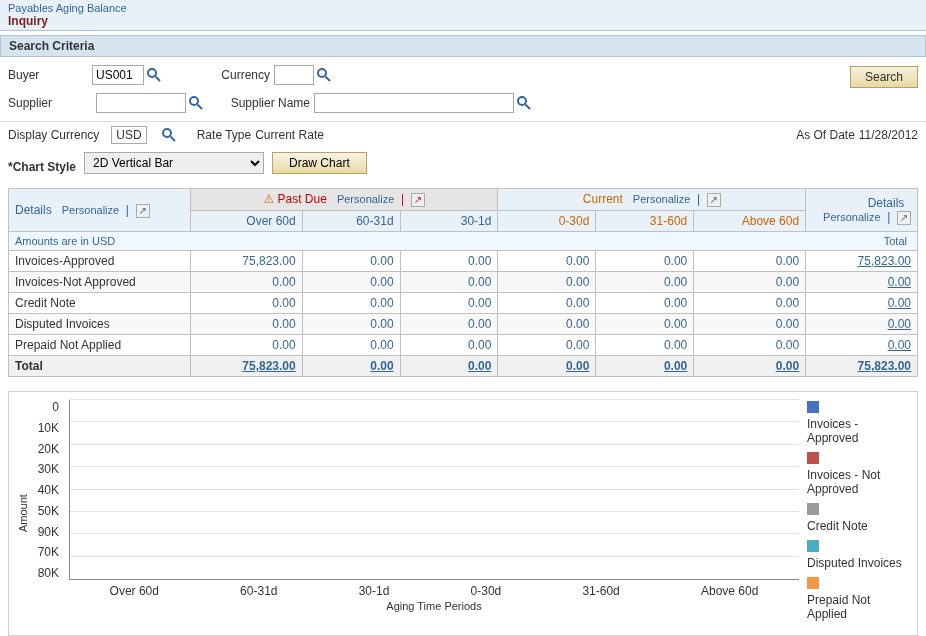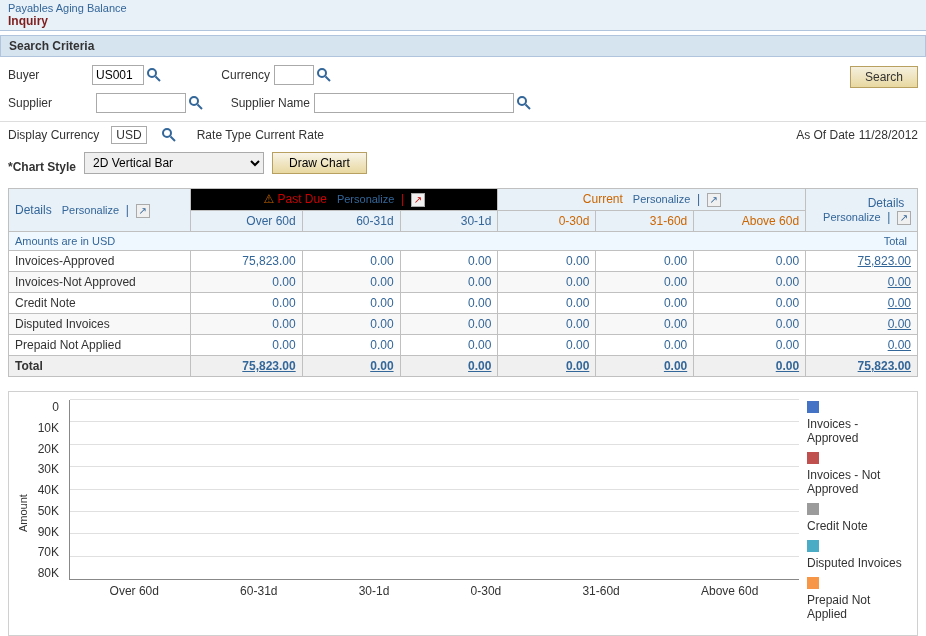--- a/index.html
+++ b/index.html
@@ -159,21 +159,21 @@
   <table class="data-table">
     <thead>
       <tr>
         <th rowspan="2" style="text-align:left; width:130px;">
           <span style="color:#336699;">Details</span>
           &nbsp;
           <a class="personalize-link">Personalize</a>
           &nbsp;|&nbsp;
           <span class="expand-icon">↗</span>
         </th>
-        <th colspan="3" style="background:#000000; color:#cc0000; border-bottom:none;">
+        <th colspan="3" style="background:#e5e5e5; color:#cc0000; border-bottom:none;">
           <span style="color:#cc6600;">⚠</span>
           <span style="color:#cc0000;">Past Due</span>
           &nbsp;
           <a class="personalize-link">Personalize</a>
           &nbsp;|&nbsp;
           <span class="expand-icon">↗</span>
         </th>
         <th colspan="3" style="color:#336699; border-bottom:none;">
           <span style="color:#cc6600;">Current</span>
           &nbsp;
@@ -338,20 +338,21 @@
 
         <div class="x-axis-labels">
           <span>Over 60d</span>
           <span>60-31d</span>
           <span>30-1d</span>
           <span>0-30d</span>
           <span>31-60d</span>
           <span>Above 60d</span>
         </div>
 
+        <div class="x-title">Aging Time Periods</div>
       </div>
     </div>
 
     <div class="chart-legend">
       <div class="legend-item">
         <div class="legend-color" style="background:#4472C4;"></div>
         <span>Invoices - Approved</span>
       </div>
       <div class="legend-item">
         <div class="legend-color" style="background:#C0504D;"></div>

